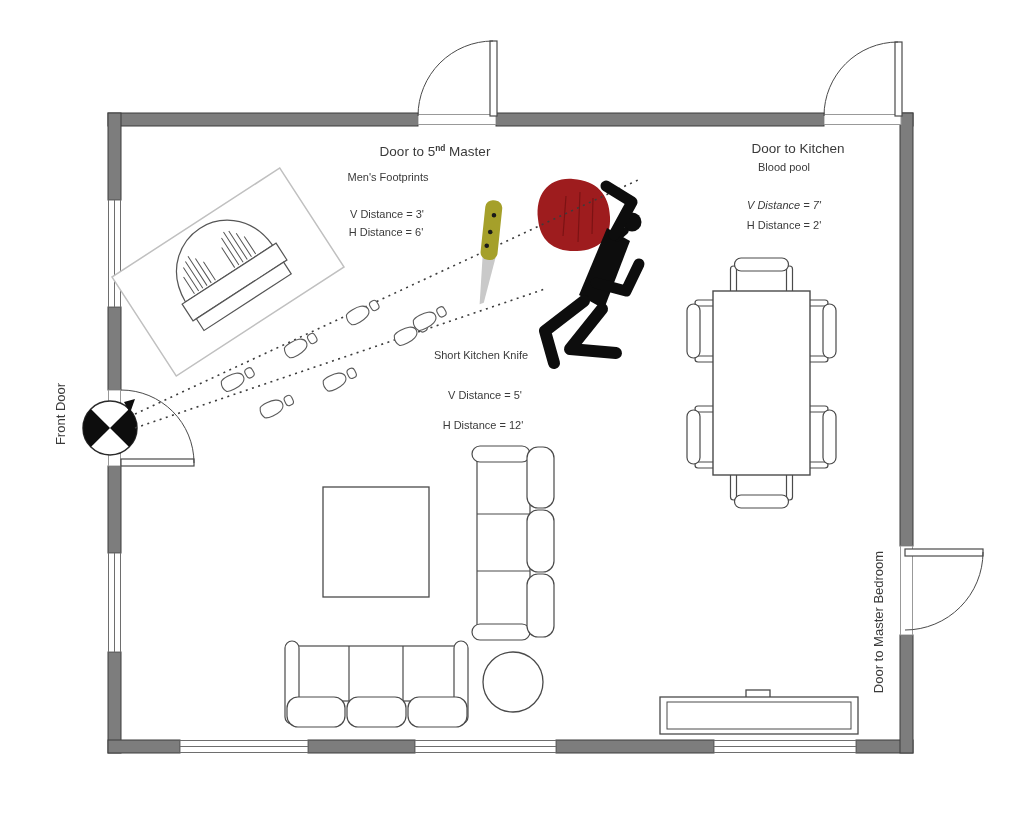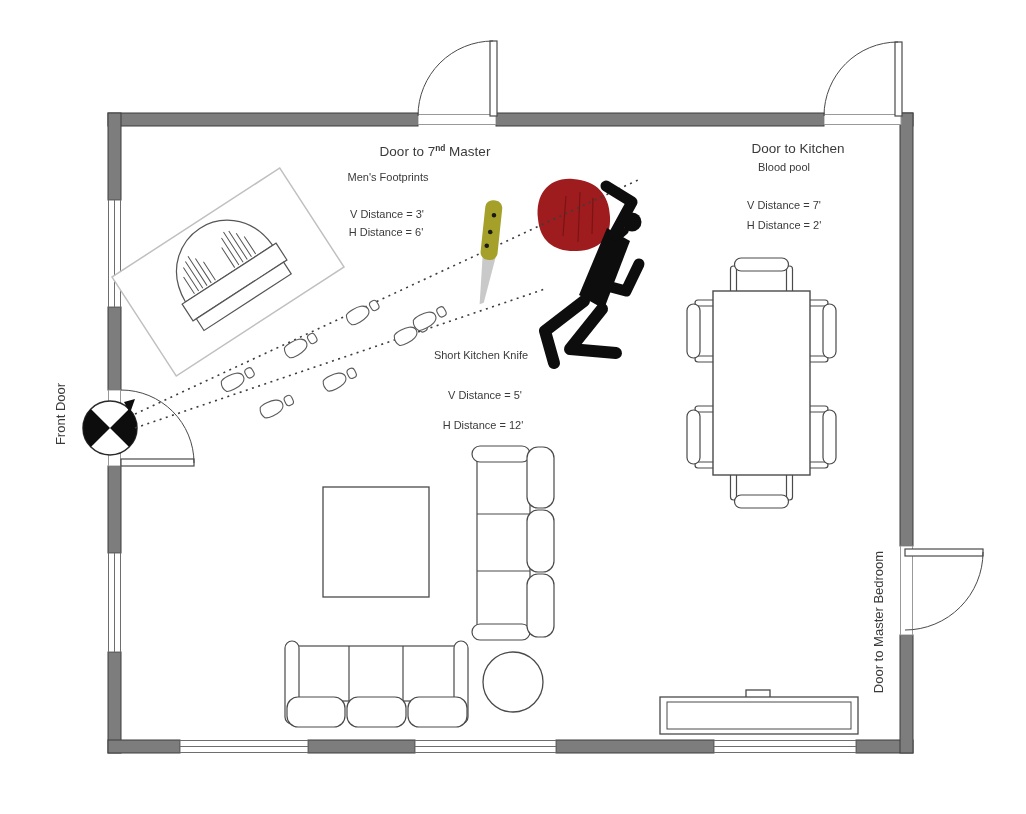--- a/index.html
+++ b/index.html
@@ -189,28 +189,28 @@
     <use href="#fp" transform="translate(238,379) rotate(-28)"></use>
     <use href="#fp" transform="translate(277,406) rotate(-25)"></use>
     <use href="#fp" transform="translate(301,345) rotate(-30)"></use>
     <use href="#fp" transform="translate(340,379) rotate(-26)"></use>
     <use href="#fp" transform="translate(363,312) rotate(-30)"></use>
     <use href="#fp" transform="translate(411,333) rotate(-28)"></use>
     <use href="#fp" transform="translate(430,318) rotate(-28)"></use>
   </g>
 </svg>
 
-<div class="lbl big" style="left:435px;top:151px;"><span>Door to 7</span><sup>nd</sup><span> Master</span></div>
+<div class="lbl big" style="left:435px;top:151px;"><span>Door to 5</span><sup>nd</sup><span> Master</span></div>
 <div class="lbl small" style="left:388px;top:177px;">Men's Footprints</div>
 <div class="lbl small" style="left:387px;top:214px;">V Distance = 3'</div>
 <div class="lbl small" style="left:386px;top:232px;">H Distance = 6'</div>
 
 <div class="lbl big" style="left:782px;top:148px;padding-left:32px;">Door to Kitchen</div>
 <div class="lbl small" style="left:784px;top:167px;">Blood pool</div>
-<div class="lbl small" style="left:784px;top:205px;">V Distance = 7'</div>
+<div class="lbl small" style="left:784px;top:205px;font-style:italic;">V Distance = 7'</div>
 <div class="lbl small" style="left:784px;top:225px;">H Distance = 2'</div>
 
 <div class="lbl small" style="left:481px;top:355px;">Short Kitchen Knife</div>
 <div class="lbl small" style="left:485px;top:395px;">V Distance = 5'</div>
 <div class="lbl small" style="left:483px;top:425px;">H Distance = 12'</div>
 
 <div class="lbl vert" style="left:60px;top:414px;">Front Door</div>
 <div class="lbl vert" style="left:878px;top:622px;">Door to Master Bedroom</div>
 
 </div>

